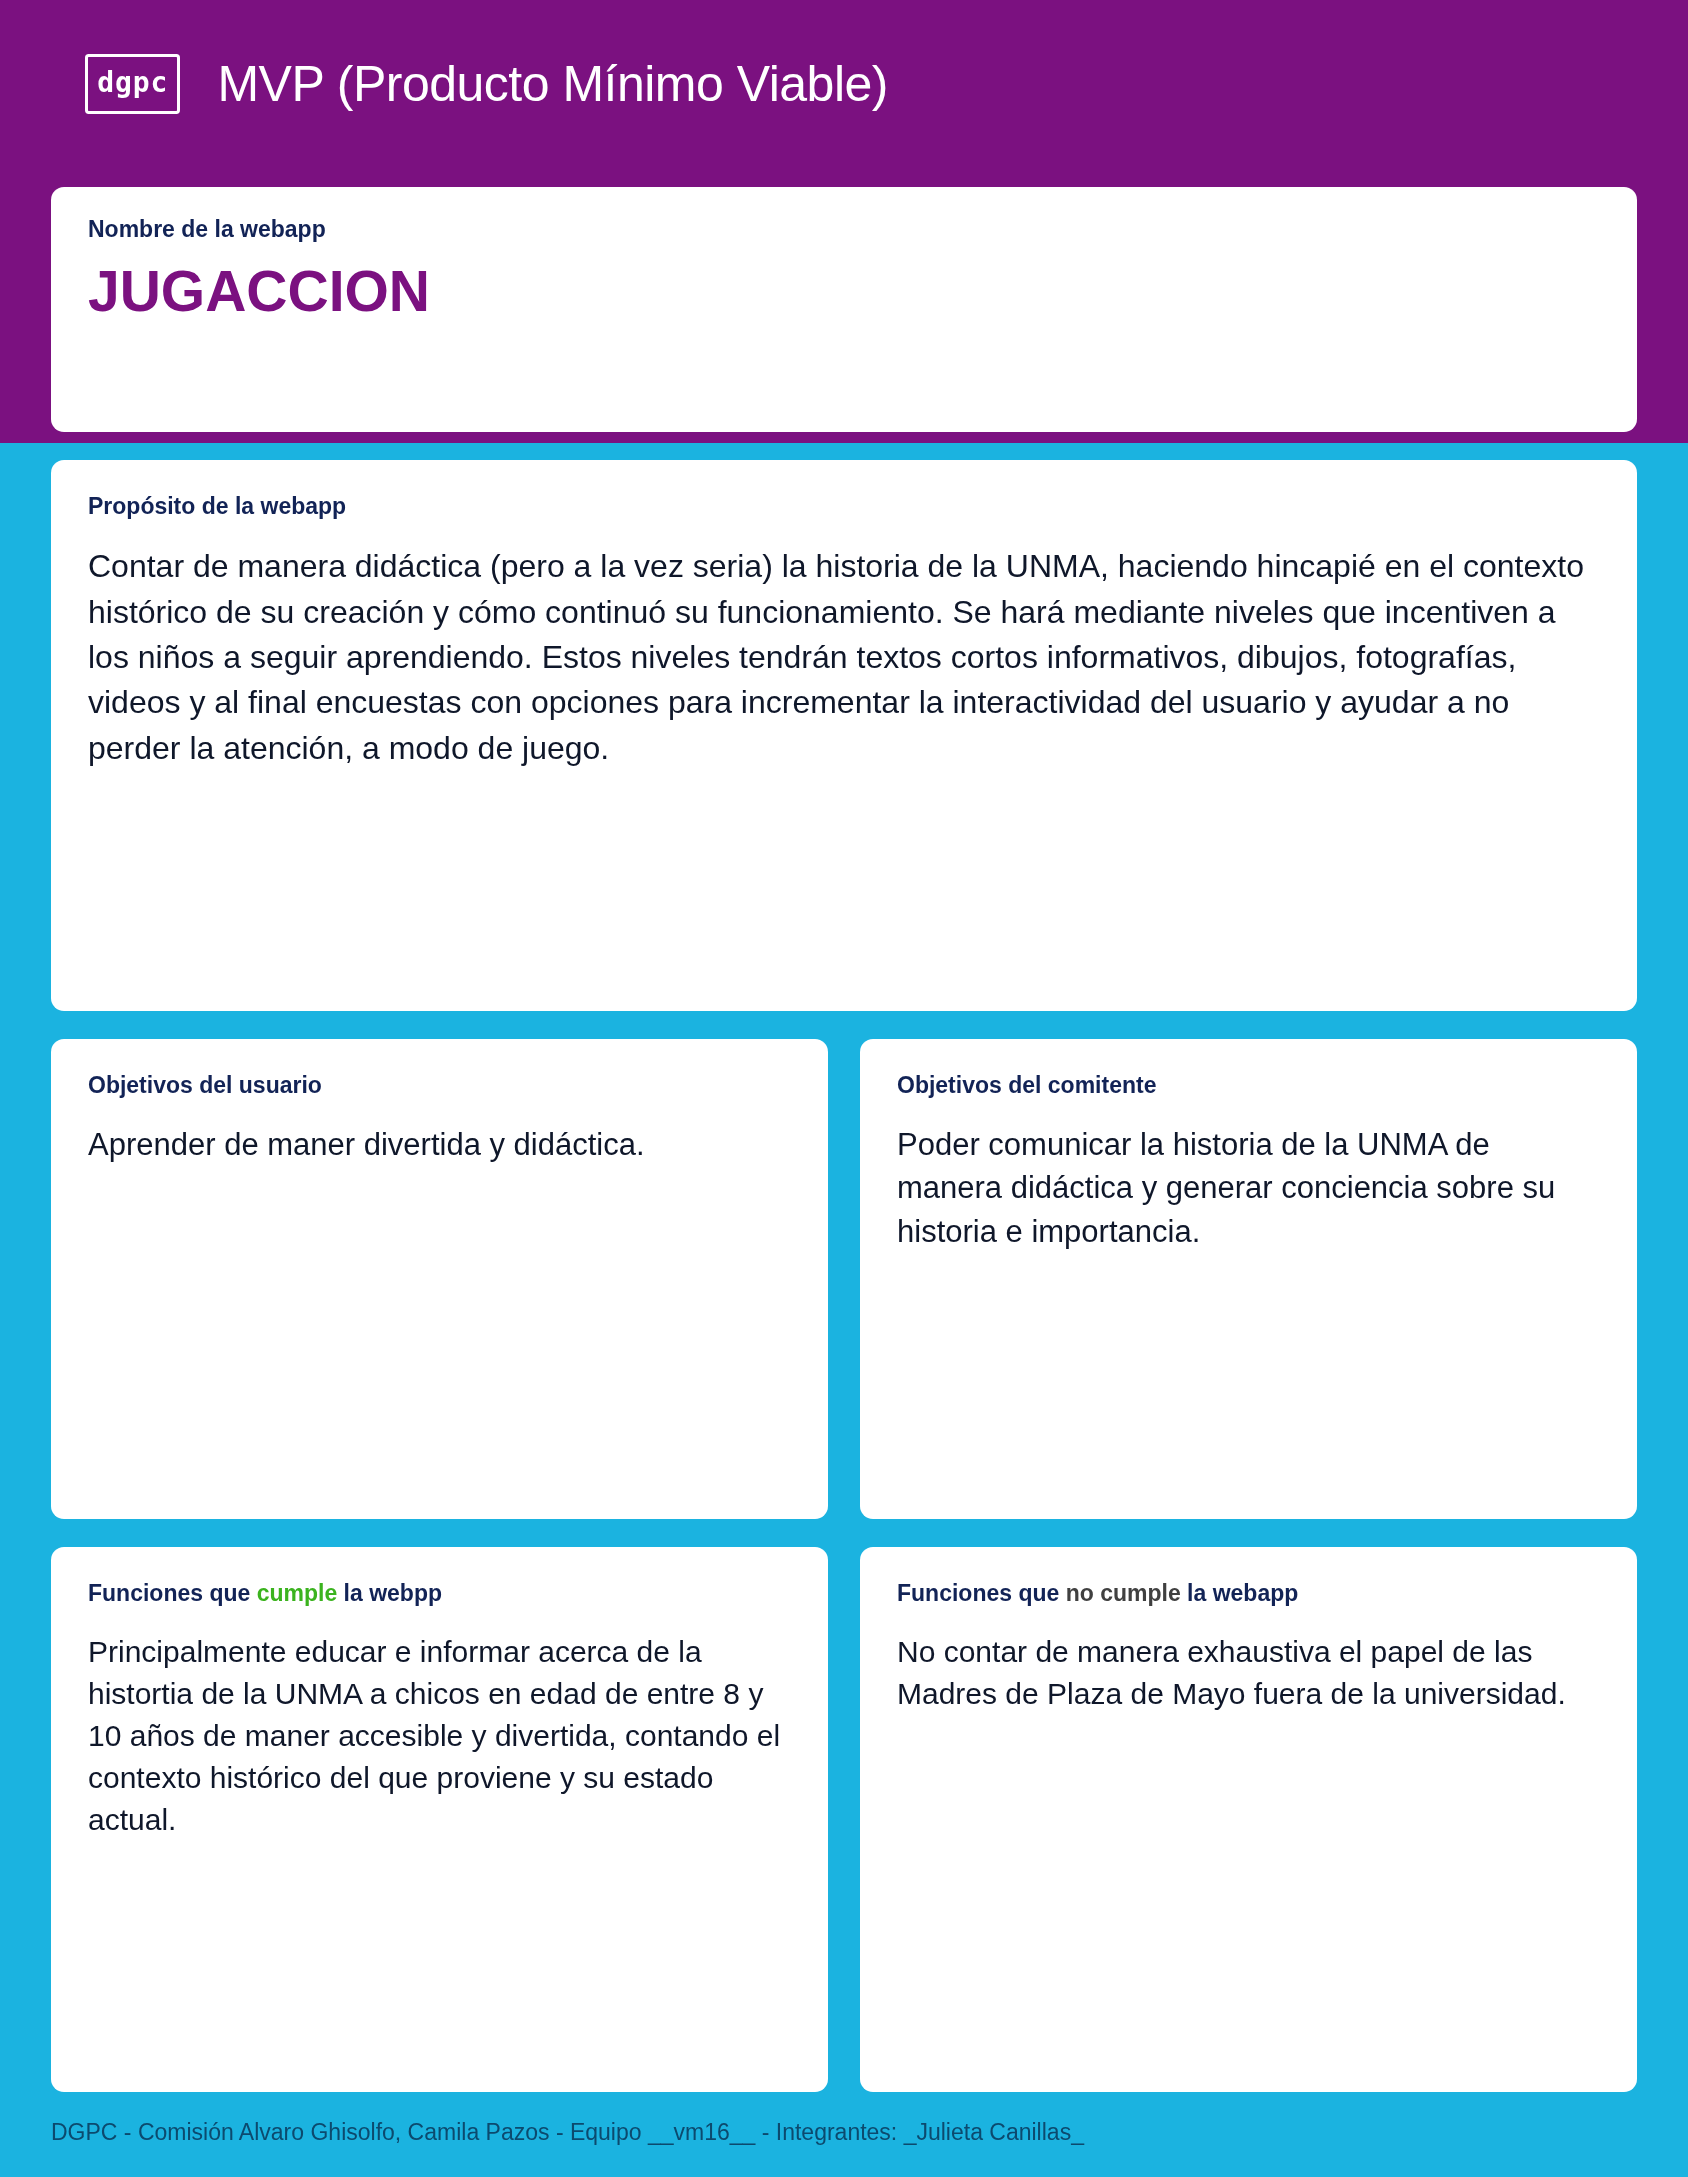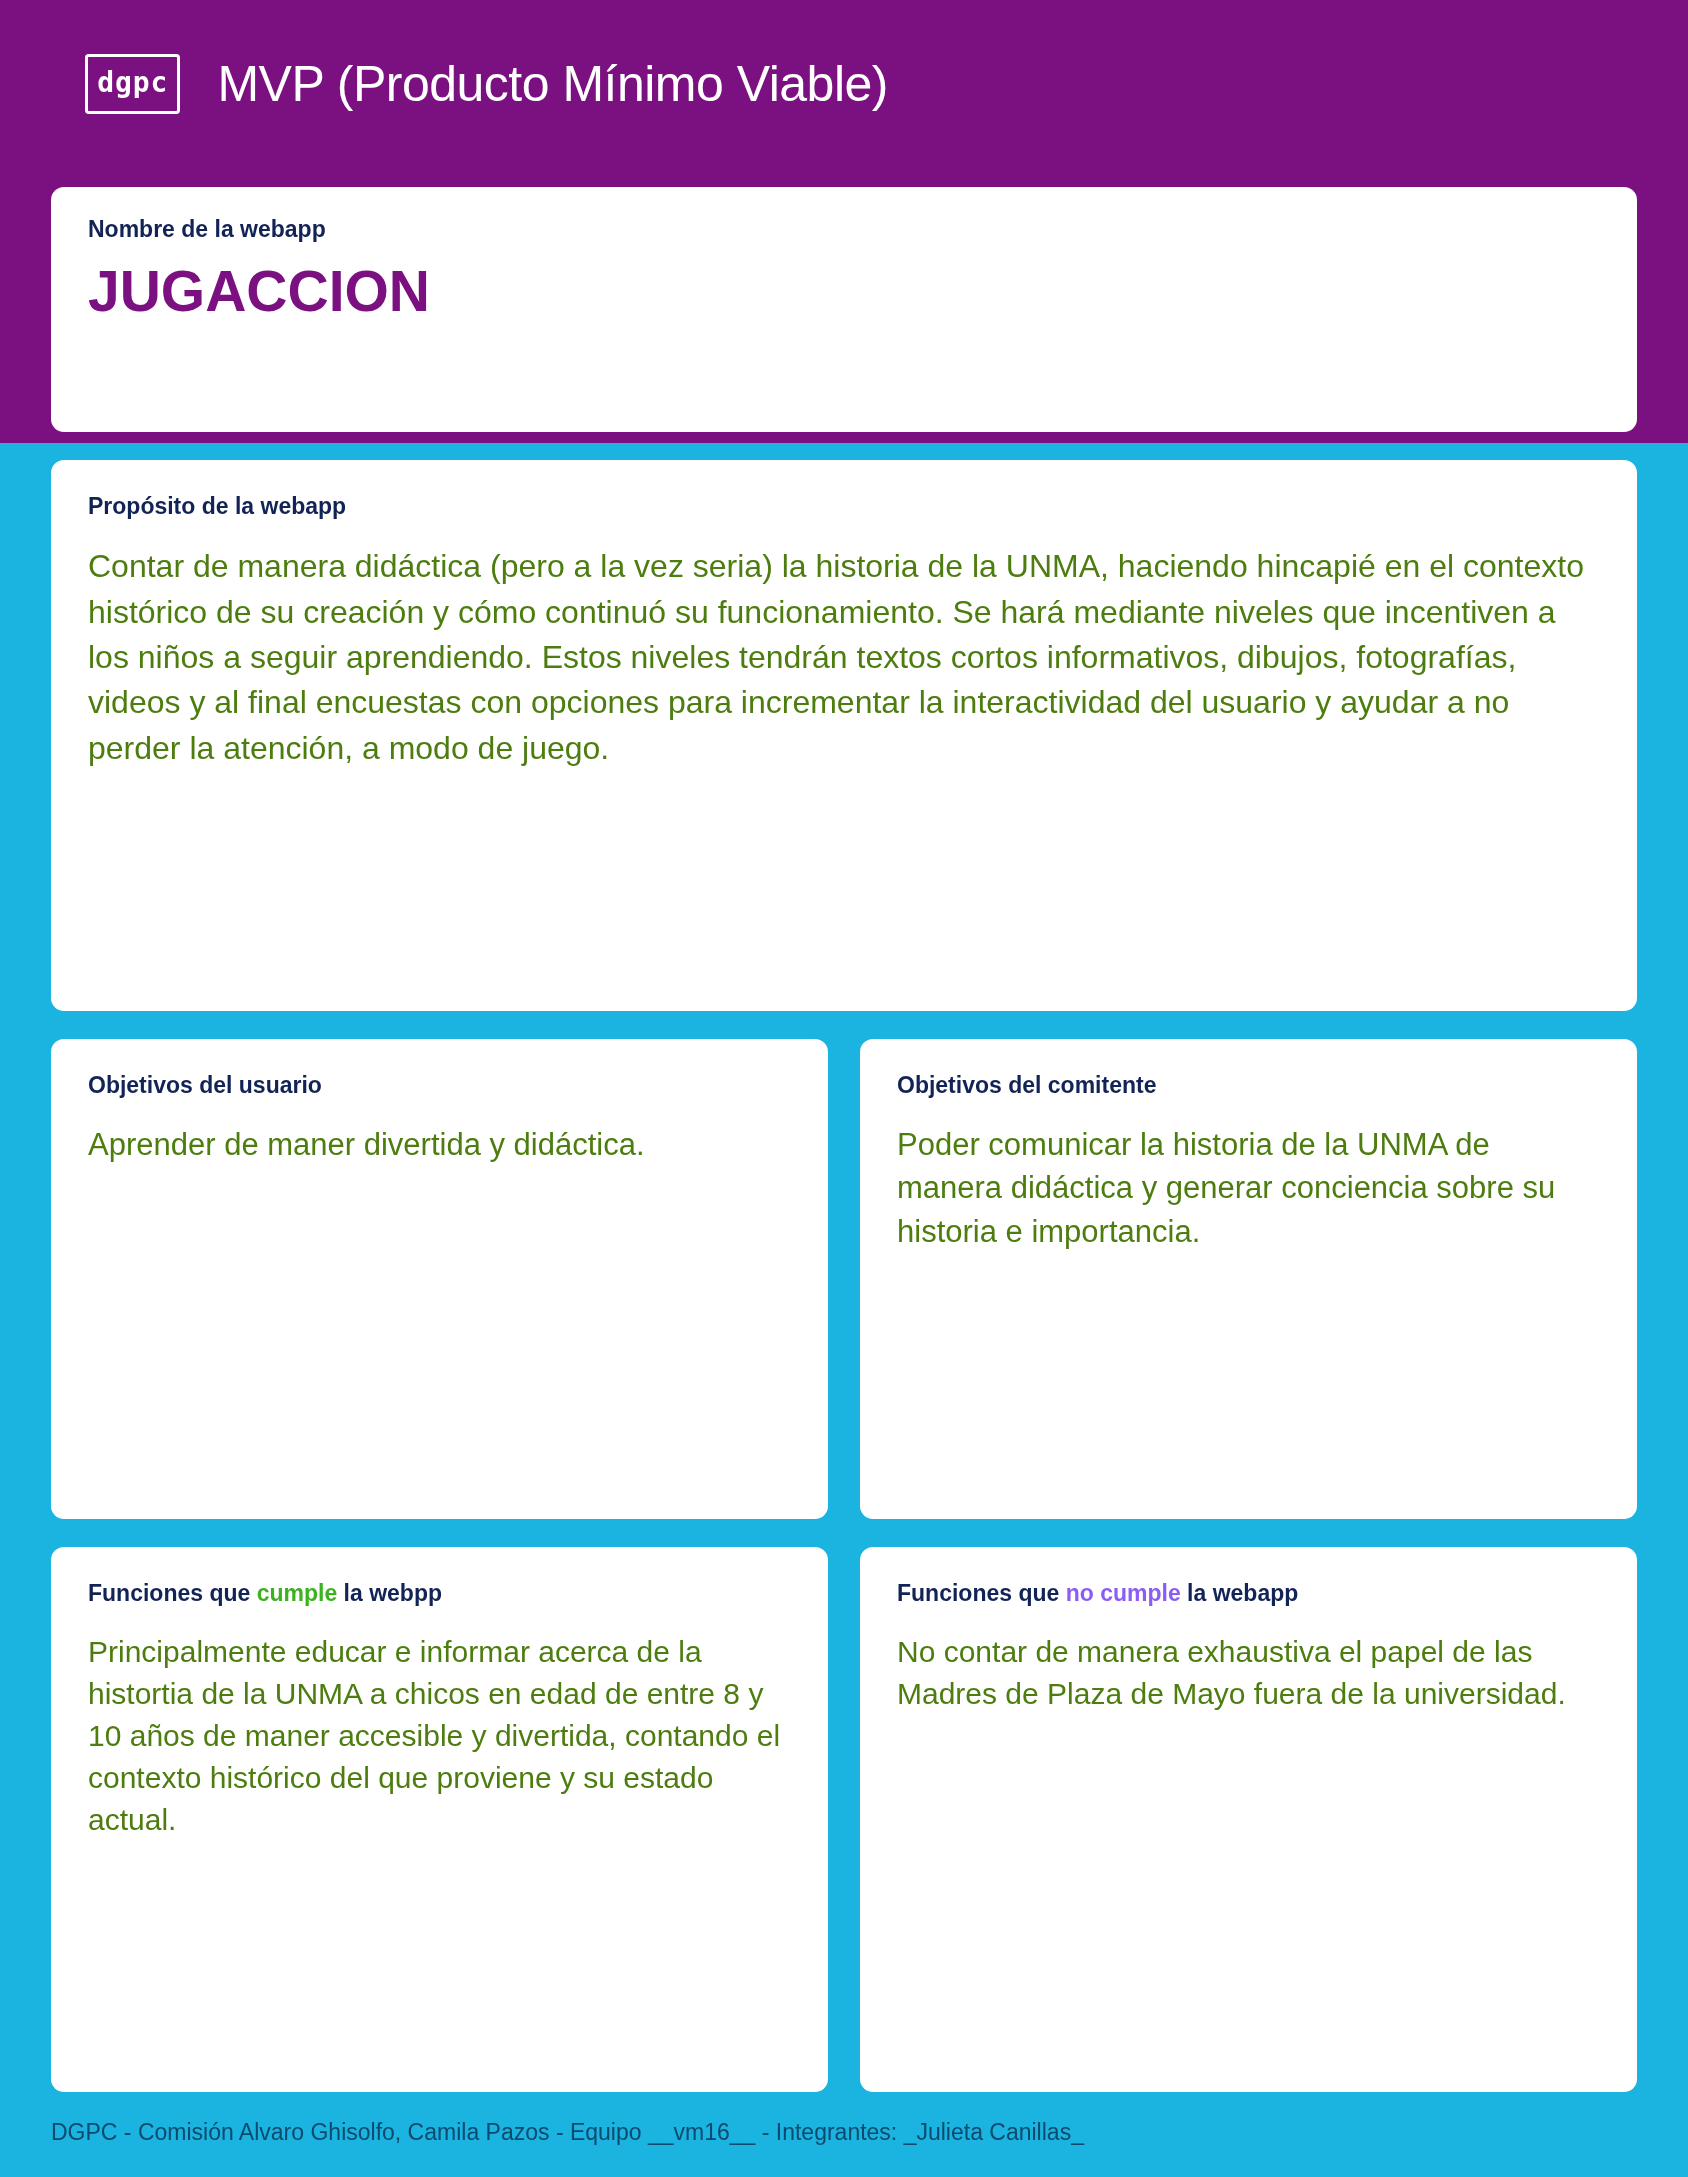--- a/index.html
+++ b/index.html
@@ -81,21 +81,21 @@
 
   .card-title {
     color: #122356;
     font-size: 23px;
     font-weight: bold;
     margin: 0 0 24px 0;
     line-height: 1.2;
   }
 
   .card-body {
-    color: #4d7c0f;
+    color: #0f172a;
     font-size: 31px;
     line-height: 1.38;
     margin: 0;
   }
   .card-body + .card-body { margin-top: 31px; }
 
   
   .name-card {
     margin-top: 18.5px;
     height: 245px;
@@ -126,21 +126,21 @@
   }
   .grid > .card { flex: 1 1 0; }
 
   .objetivos-row > .card { height: 480px; }
   .funciones-row > .card { height: 545px; }
 
   .funciones-row .card-body { font-size: 30px; line-height: 1.4; }
   .objetivos-row .card-body { font-size: 31px; line-height: 1.4; }
 
   .hl-green { color: #3BB31E; }
-  .hl-red   { color: #8b5cf6; }
+  .hl-red   { color: #404040; }
 
   
   .footer {
     margin-top: 26px;
     padding: 0 51px;
     position: relative;
     z-index: 2;
   }
   .footer-text {
     color: #0c4a6e;

